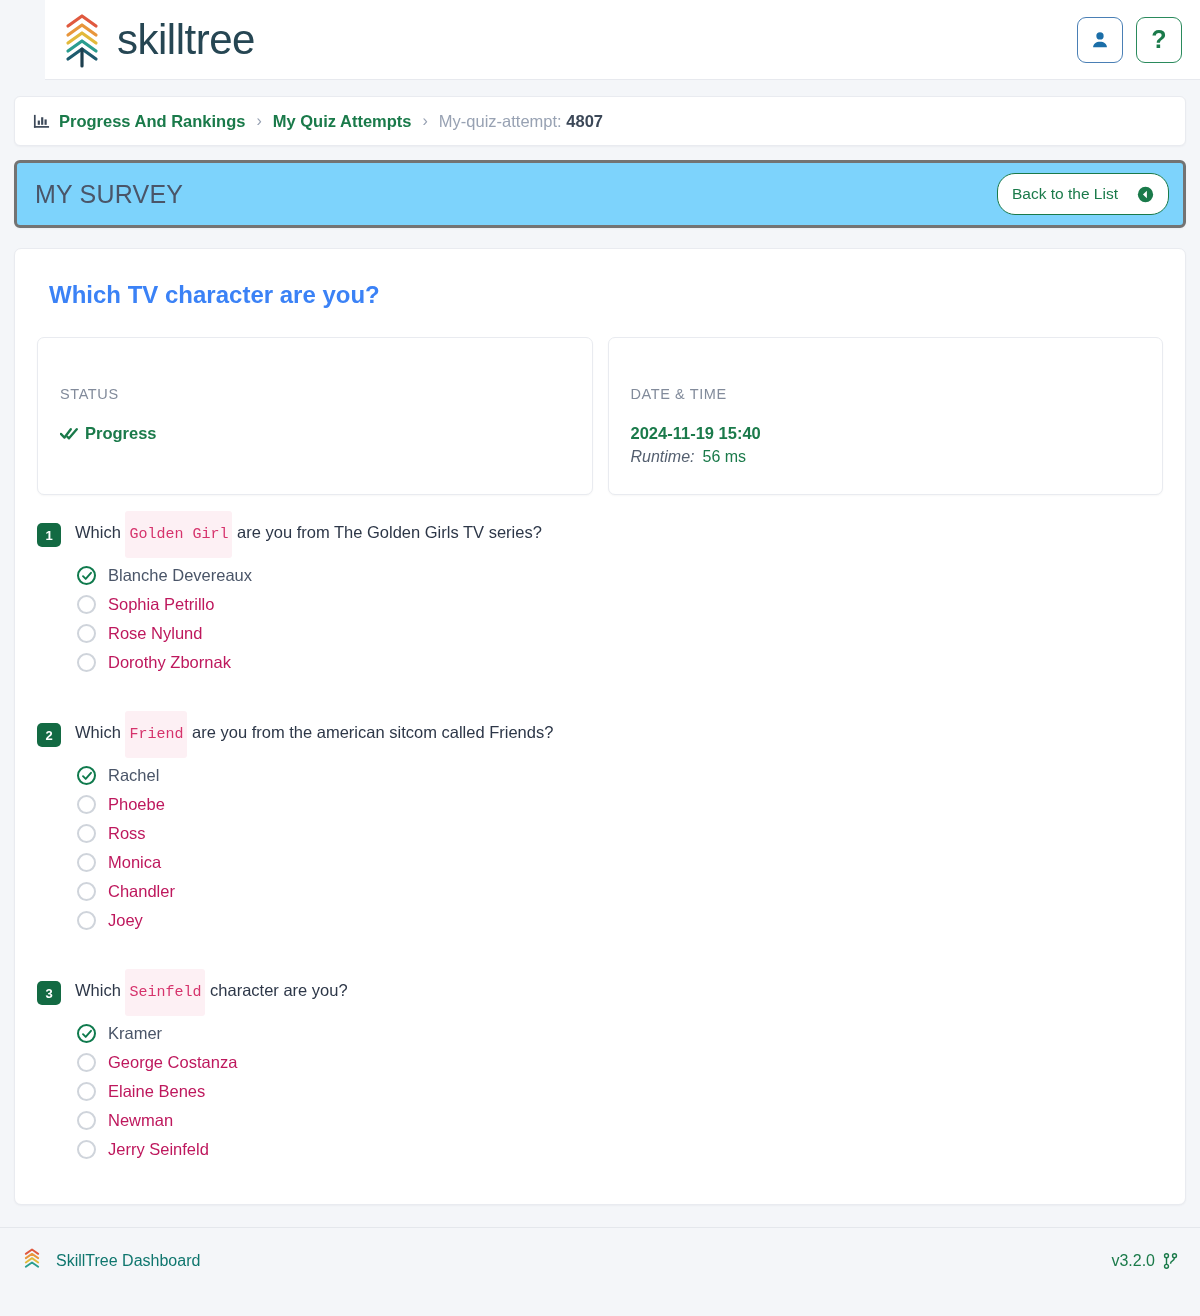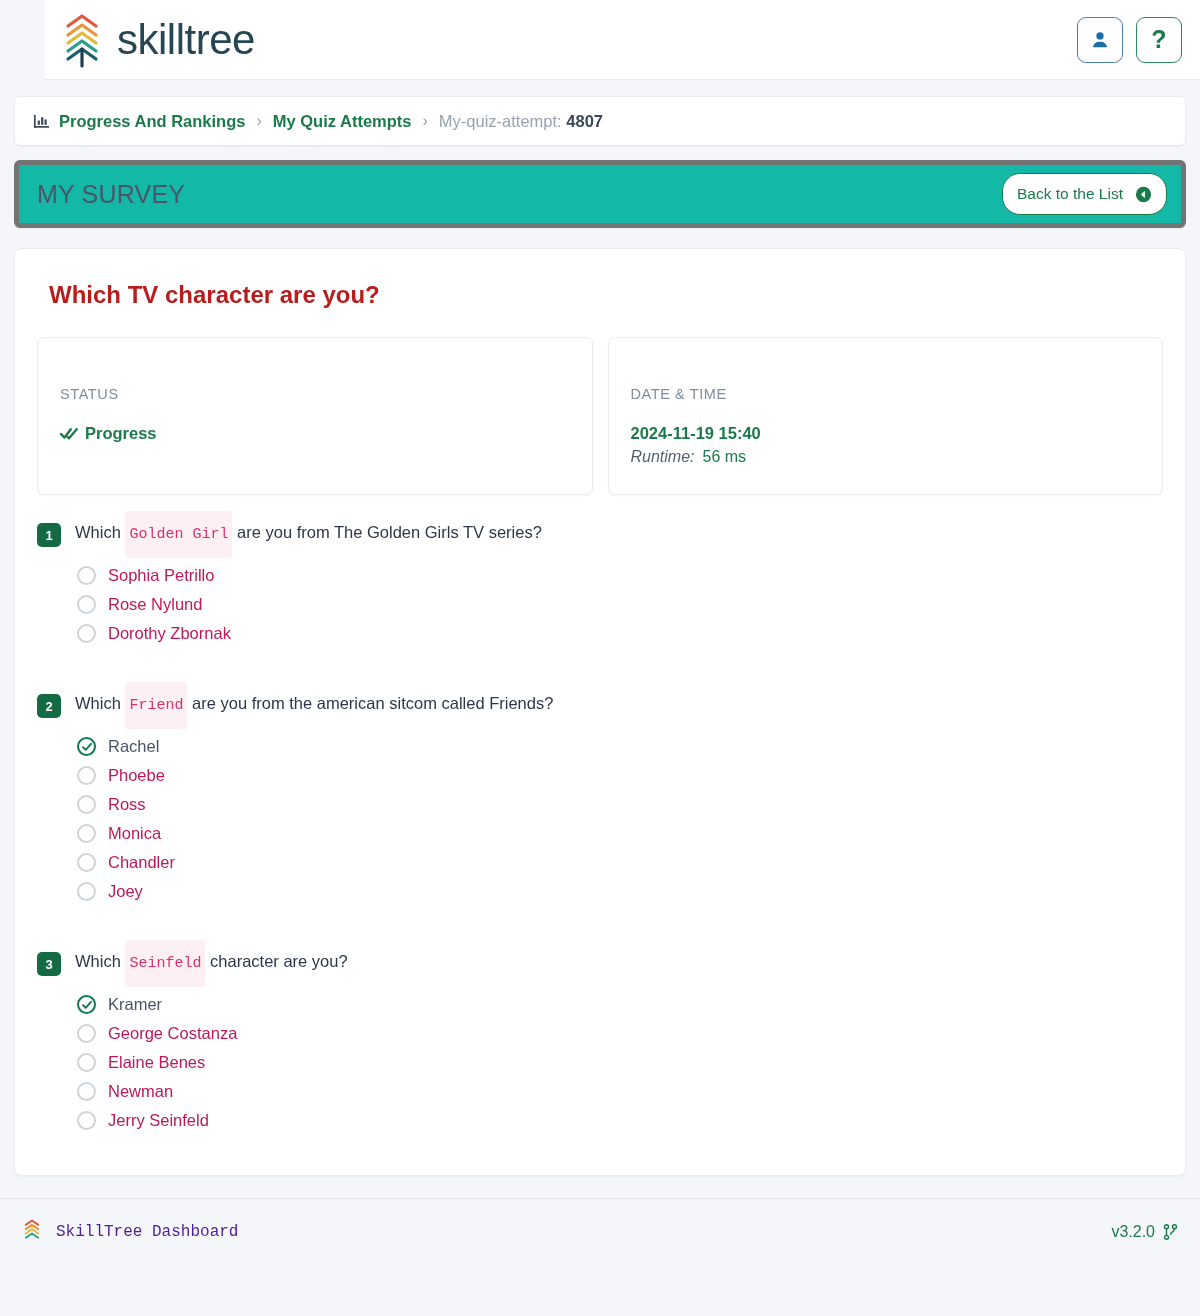--- a/index.html
+++ b/index.html
@@ -67,22 +67,22 @@
     text-decoration: none;
     cursor: pointer;
   }
   .crumb-sep { color: #98a2b3; font-size: 16px; margin: 0 2px; }
   .crumb-current { color: #98a2b3; font-size: 16.5px; }
   .crumb-current b { color: #3c4858; font-weight: 700; }
 
   
   .title-card {
     margin: 14px 14px 0 14px;
-    background: #14b8a6;
-    border: 5px solid #737373;
+    background: #7dd3fc;
+    border: 3px solid #737373;
     border-radius: 6px;
     height: 68px;
     display: flex; align-items: center; justify-content: space-between;
     padding: 0 14px 0 18px;
     box-shadow: 0 1px 2px rgba(16,24,40,0.04);
   }
   .page-title {
     font-size: 25px;
     color: #4a5568;
     font-weight: 400;
@@ -90,39 +90,39 @@
     margin: 0;
   }
   .back-btn {
     border: 1px solid #1a7a4a;
     color: #1a7a4a;
     background: #fff;
     border-radius: 18px;
     height: 42px;
     padding: 0 14px;
     font-size: 15.5px;
-    display: inline-flex; align-items: center; gap: 12px;
+    display: inline-flex; align-items: center; gap: 19px;
     cursor: pointer;
     font-family: "Liberation Sans", sans-serif;
   }
   .back-arrow { display: block; }
 
   
   .survey-card {
     margin: 20px 14px 0 14px;
     background: #ffffff;
     border: 1px solid #e9ebf0;
     border-radius: 7px;
     padding: 32px 22px 40px 22px;
     box-shadow: 0 1px 2px rgba(16,24,40,0.04);
   }
   .survey-name {
     font-size: 24px;
     font-weight: 700;
-    color: #b91c1c;
+    color: #3b82f6;
     margin: 0 0 28px 12px;
   }
 
   
   .info-row { display: flex; gap: 15px; margin: 0 0 26px 0; }
   .info-card {
     flex: 1 1 0;
     border: 1px solid #e9ebf0;
     border-radius: 7px;
     background: #fff;
@@ -203,21 +203,21 @@
   
   .footer {
     margin: 22px 0 0 0;
     border-top: 1px solid #e4e7ec;
     background: #f4f6f9;
     height: 66px;
     display: flex; align-items: center; justify-content: space-between;
     padding: 0 22px 0 22px;
   }
   .footer-left { display: flex; align-items: center; gap: 14px; }
-  .footer-name { color: #4c1d95; font-size: 16px; font-family: Liberation Mono, monospace; }
+  .footer-name { color: #0f766e; font-size: 16px; }
   .footer-right { display: flex; align-items: center; gap: 8px; color: #1a7a4a; font-size: 16px; justify-content: space-between; }
 </style>
 </head>
 <body>
 
 <div class="topbar">
   <div class="brand">
     <svg class="brand-mark" viewBox="0 0 42 56">
       <g fill="none" stroke-width="3.2" stroke-linecap="round" stroke-linejoin="round">
         <polyline points="7,14 21,4 35,14" stroke="#e0593f"></polyline>
@@ -298,20 +298,28 @@
     </div>
   </div>
 
   <div id="questions">
       <div class="question">
         <div class="q-head">
           <div class="q-badge">1</div>
           <div class="q-text"><span>Which</span> <code class="q-code">Golden Girl</code> <span>are you from The Golden Girls TV series?</span></div>
         </div>
         <div class="answers">
+          <div class="answer selected">
+            <span class="radio selected">
+              <svg width="12" height="12" viewBox="0 0 12 12">
+                <path d="M2 6.2 L4.7 8.9 L10 2.8" fill="none" stroke="#0f7a4d" stroke-width="1.9" stroke-linecap="round" stroke-linejoin="round"></path>
+              </svg>
+            </span>
+            <span class="answer-text">Blanche Devereaux</span>
+          </div>
           <div class="answer">
             <span class="radio"></span>
             <span class="answer-text">Sophia Petrillo</span>
           </div>
           <div class="answer">
             <span class="radio"></span>
             <span class="answer-text">Rose Nylund</span>
           </div>
           <div class="answer">
             <span class="radio"></span>

